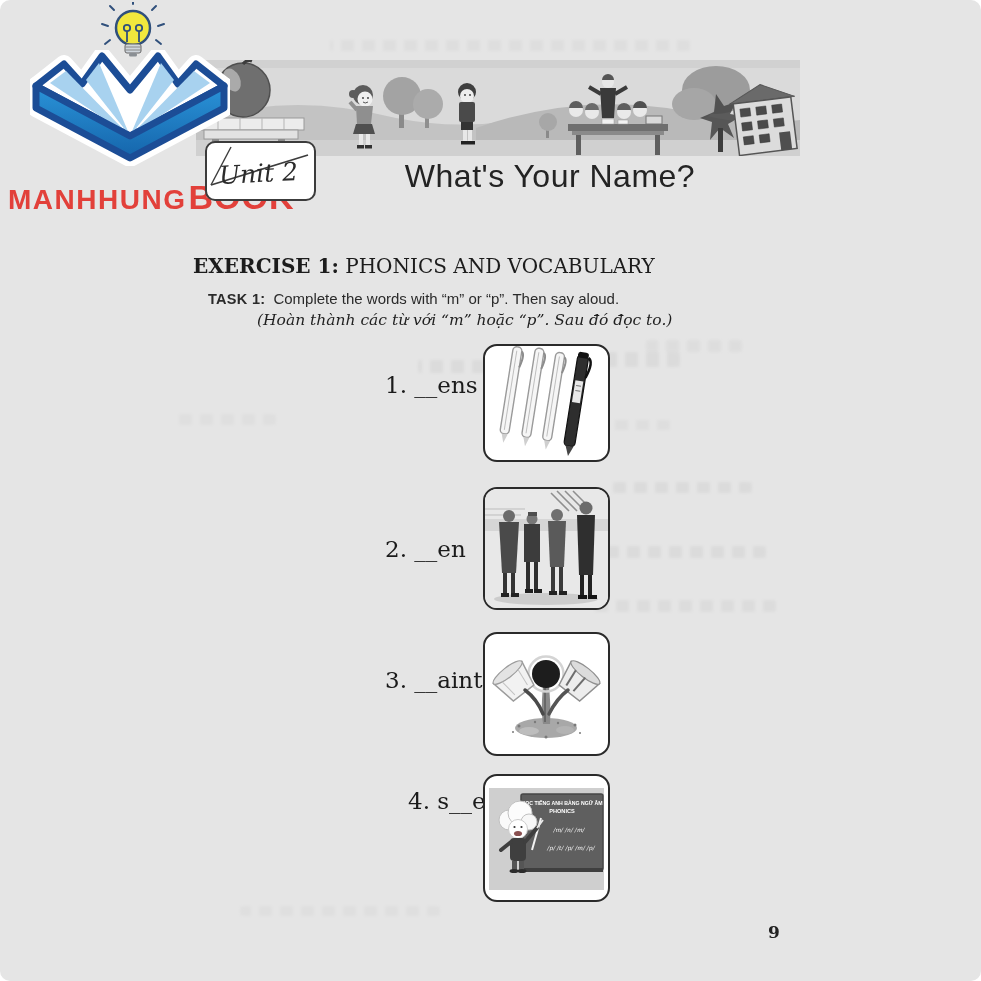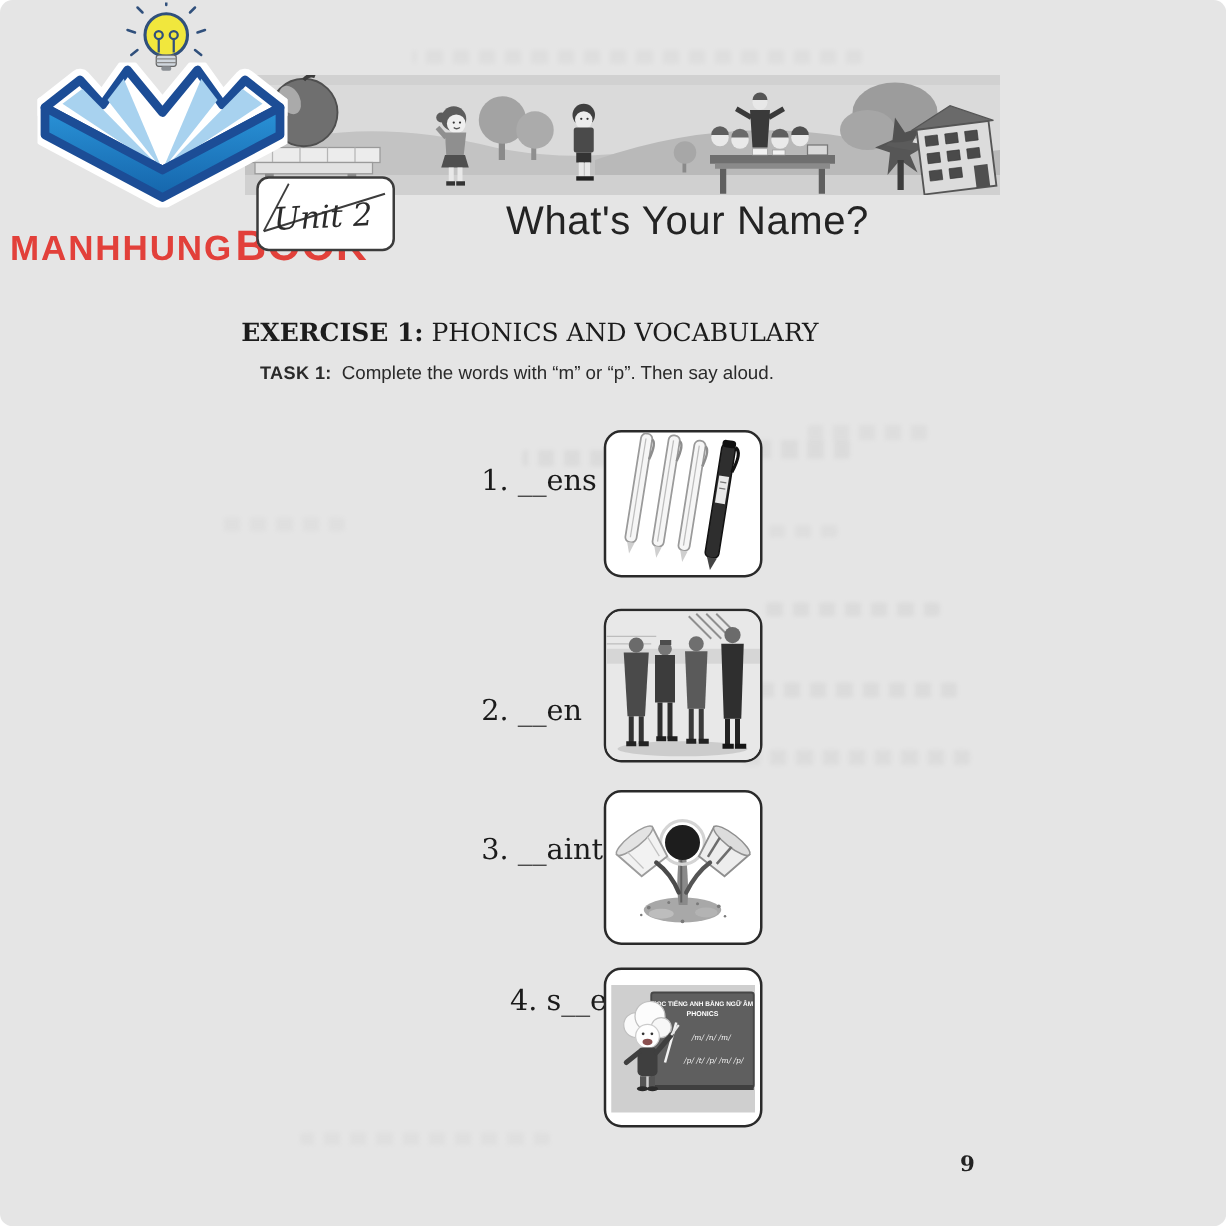--- a/index.html
+++ b/index.html
@@ -219,20 +219,21 @@
 
   <div class="abs page-title" style="left:340px;top:158px;width:420px;">What's Your Name?</div>
 
   <div class="abs ex-heading" style="left:193px;top:254px;">
     <b>EXERCISE 1:</b><span> PHONICS AND VOCABULARY</span>
   </div>
 
   <div class="abs task-line" style="left:193px;top:290px;margin-left:15px;">
     <span class="task-label">TASK 1:</span><span>Complete the words with “m” or “p”. Then say aloud.</span>
   </div>
+  <div class="abs task-trans" style="left:257px;top:311px;">(Hoàn thành các từ với “m” hoặc “p”. Sau đó đọc to.)</div>
 
   <div class="abs item-label" style="left:385px;top:372px;">
     <span>1.</span>
     <span>__ens</span>
   </div>
   <div class="abs photo-box" style="left:483px;top:344px;width:123px;height:114px;">
     <svg width="123" height="114" viewBox="0 0 123 114">
       <g transform="rotate(9 61 57)">
         <g fill="#f6f6f6" stroke="#9a9a9a" stroke-width="1.4">
           <rect x="20" y="6" width="9" height="88" rx="4"></rect>
@@ -260,21 +261,21 @@
         <g fill="#cfcfcf">
           <path d="M22,94 l3,9 l3,-9 Z"></path>
             <path d="M44,94 l3,9 l3,-9 Z"></path>
             <path d="M65,94 l3,9 l3,-9 Z"></path>
         </g>
         <path d="M87,96 l4,10 l4,-10 Z" fill="#444"></path>
       </g>
     </svg>
   </div>
 
-  <div class="abs item-label" style="left:385px;top:536px;margin-top:20px;">
+  <div class="abs item-label" style="left:385px;top:536px;">
     <span>2.</span>
     <span>__en</span>
   </div>
   <div class="abs photo-box" style="left:483px;top:487px;width:123px;height:119px;">
     <svg width="123" height="119" viewBox="0 0 123 119">
       <rect x="0" y="0" width="123" height="119" fill="#e8e8e8"></rect>
       <rect x="0" y="30" width="123" height="12" fill="#d6d6d6"></rect>
       <g stroke="#8f8f8f" stroke-width="1.6">
         <line x1="66" y1="4" x2="84" y2="22"></line>
           <line x1="72" y1="2" x2="92" y2="22"></line>

